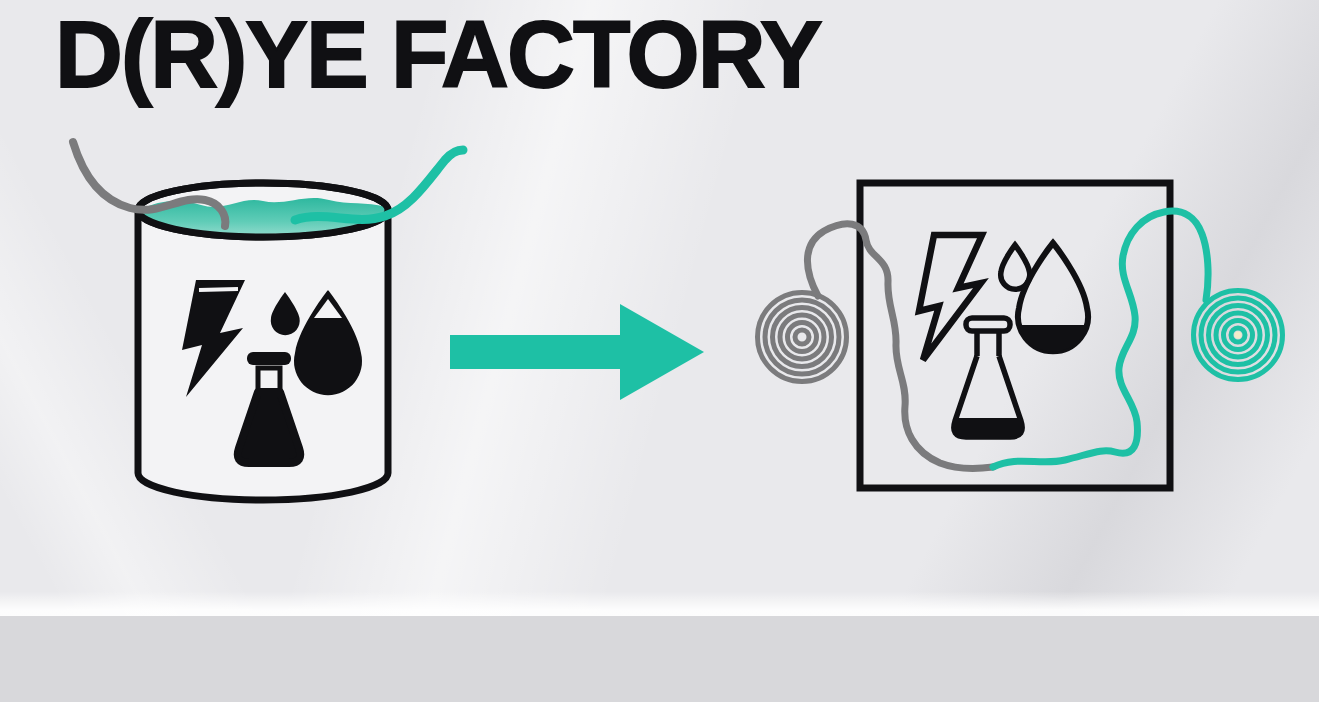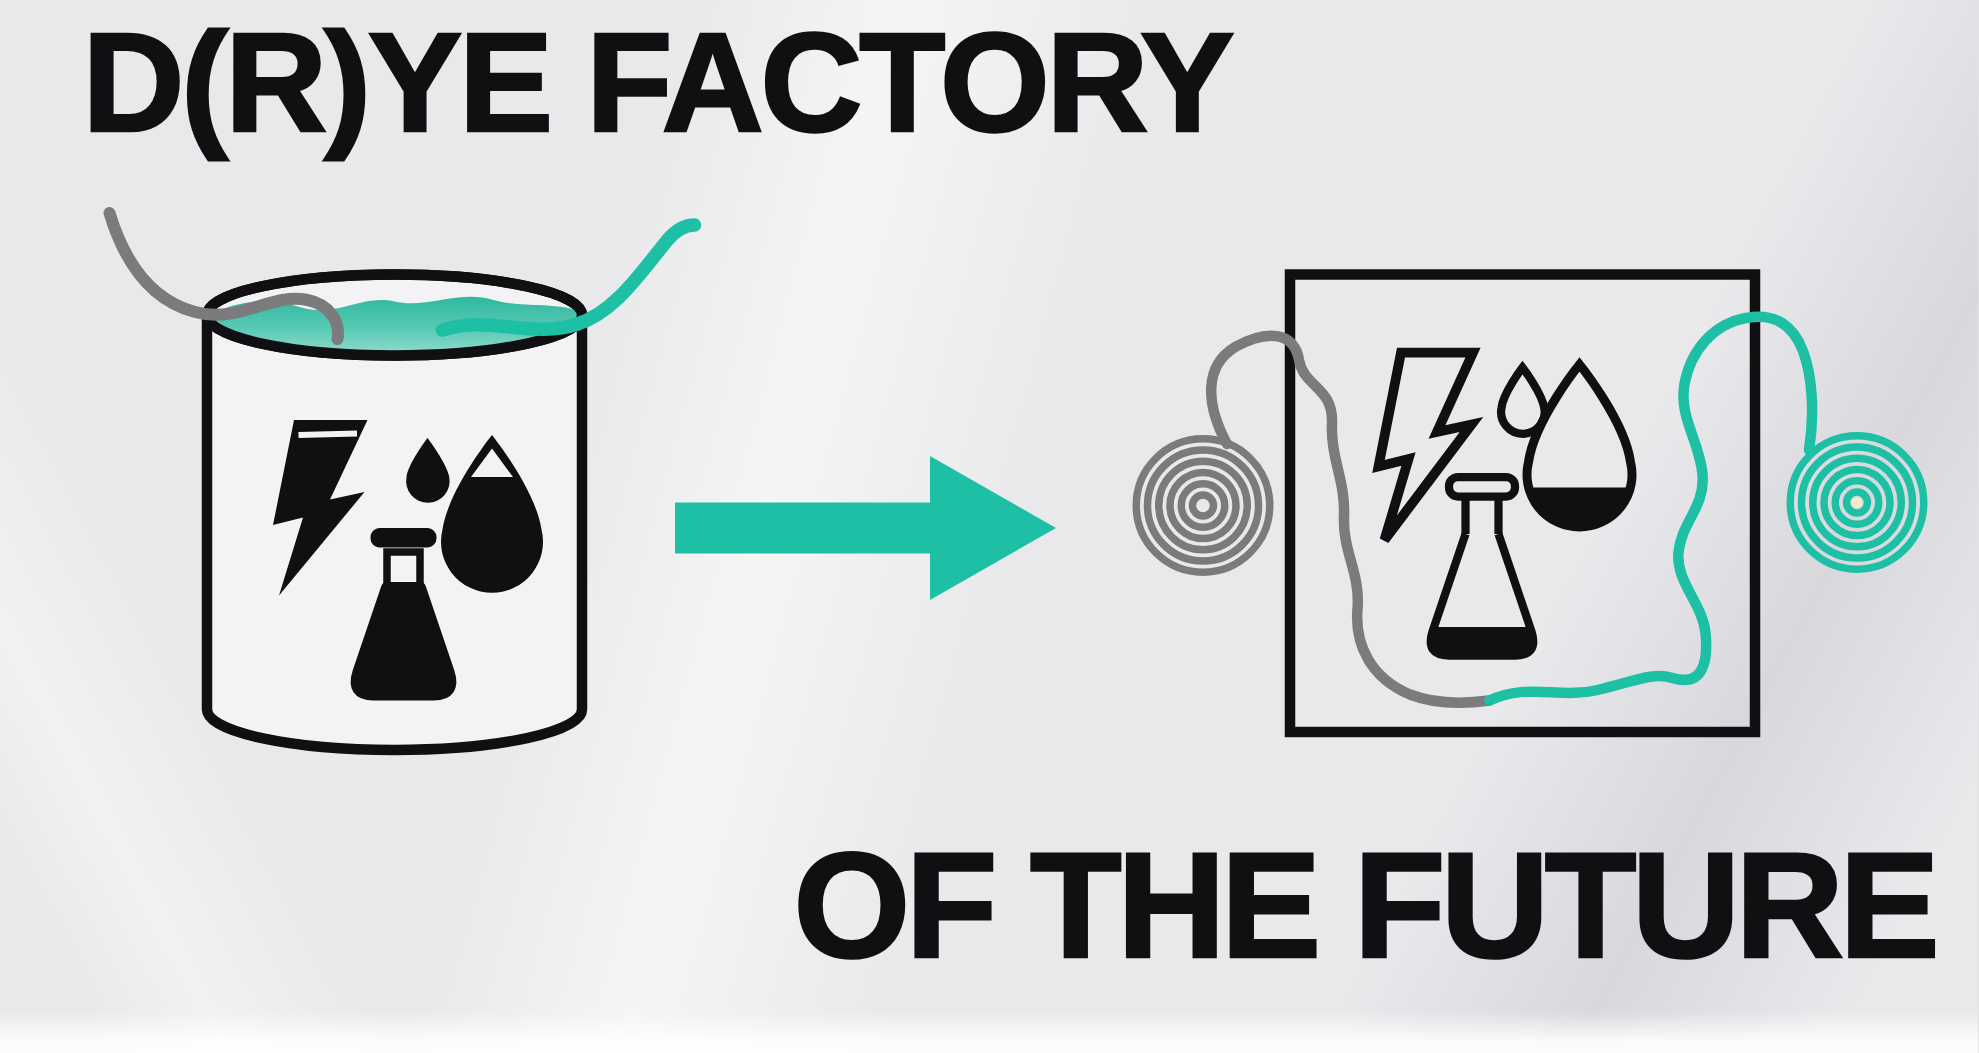--- a/index.html
+++ b/index.html
@@ -1,17 +1,17 @@
 <!DOCTYPE html>
 <html style="--ink: #101013; --teal: #1ec0a5; --gray-thread: #7b7b7d; --bg: #e9e9ec; --vat-fill: #f3f3f5; --liquid-top: #2eb89f; --liquid-mid: #5fccb7; --liquid-bottom: #c0e9e0; --spool-center: #f3ecc9;"><head>
 <meta charset="utf-8">
 <style>
   html,body{margin:0;padding:0;}
   body{font-family:"Liberation Sans",sans-serif;background:#d8d8db;}
-  .stage{position:relative;width:1319px;height:702px;overflow:hidden;background:var(--bg,#e9e9ec);}
+  .stage{position:relative;width:1319px;height:616px;overflow:hidden;background:var(--bg,#e9e9ec);}
   .bg{position:absolute;inset:0;
     background-image:
       linear-gradient(to bottom, rgba(255,255,255,0) 96%, rgba(255,255,255,.9) 99%),
       linear-gradient(105deg, rgba(255,255,255,0) 30%, rgba(255,255,255,.55) 40%, rgba(255,255,255,0) 52%),
       linear-gradient(118deg, rgba(186,186,192,0) 74%, rgba(186,186,192,.35) 84%, rgba(186,186,192,0) 94%),
       linear-gradient(62deg, rgba(255,255,255,0) 4%, rgba(255,255,255,.4) 9%, rgba(255,255,255,0) 16%);
   }
   .title{position:absolute;margin:0;color:var(--ink,#101013);font-weight:bold;line-height:1;
     white-space:nowrap;letter-spacing:-2px;-webkit-text-stroke:1.8px var(--ink,#101013);}
   .title-top{top:8px;left:55px;font-size:94px;}
@@ -137,14 +137,13 @@
           <circle cx="488" cy="175" r="7"></circle>
         <circle class="cream-f" cx="488" cy="175" r="3.5" stroke="none"></circle>
       </g>
 
       <path class="gray-s" stroke-width="7" stroke-linecap="round" d="M68,136 C54,110 52,84 74,71 C96,59 113,62 116,80 C119,98 139,98 138,122 C137,146 147,160 146,184 C145,208 157,222 155,246 C153,270 164,292 190,303 C208,310 228,309 243,307"></path>
 
       <path class="teal-s" stroke-width="7" stroke-linecap="round" d="M243,307 C268,295 290,306 315,300 C340,294 352,288 365,292 C385,298 389,282 387,262 C385,242 367,228 369,208 C371,188 387,178 385,156 C383,134 369,118 373,96 C377,74 392,56 414,52 C434,48 446,58 452,74 C458,90 460,115 456,140"></path>
     </svg>
   </div>
 
-  <h1 class="title title-bottom">OF THE FUTURE</h1>
 </div>
 
 </body></html>

